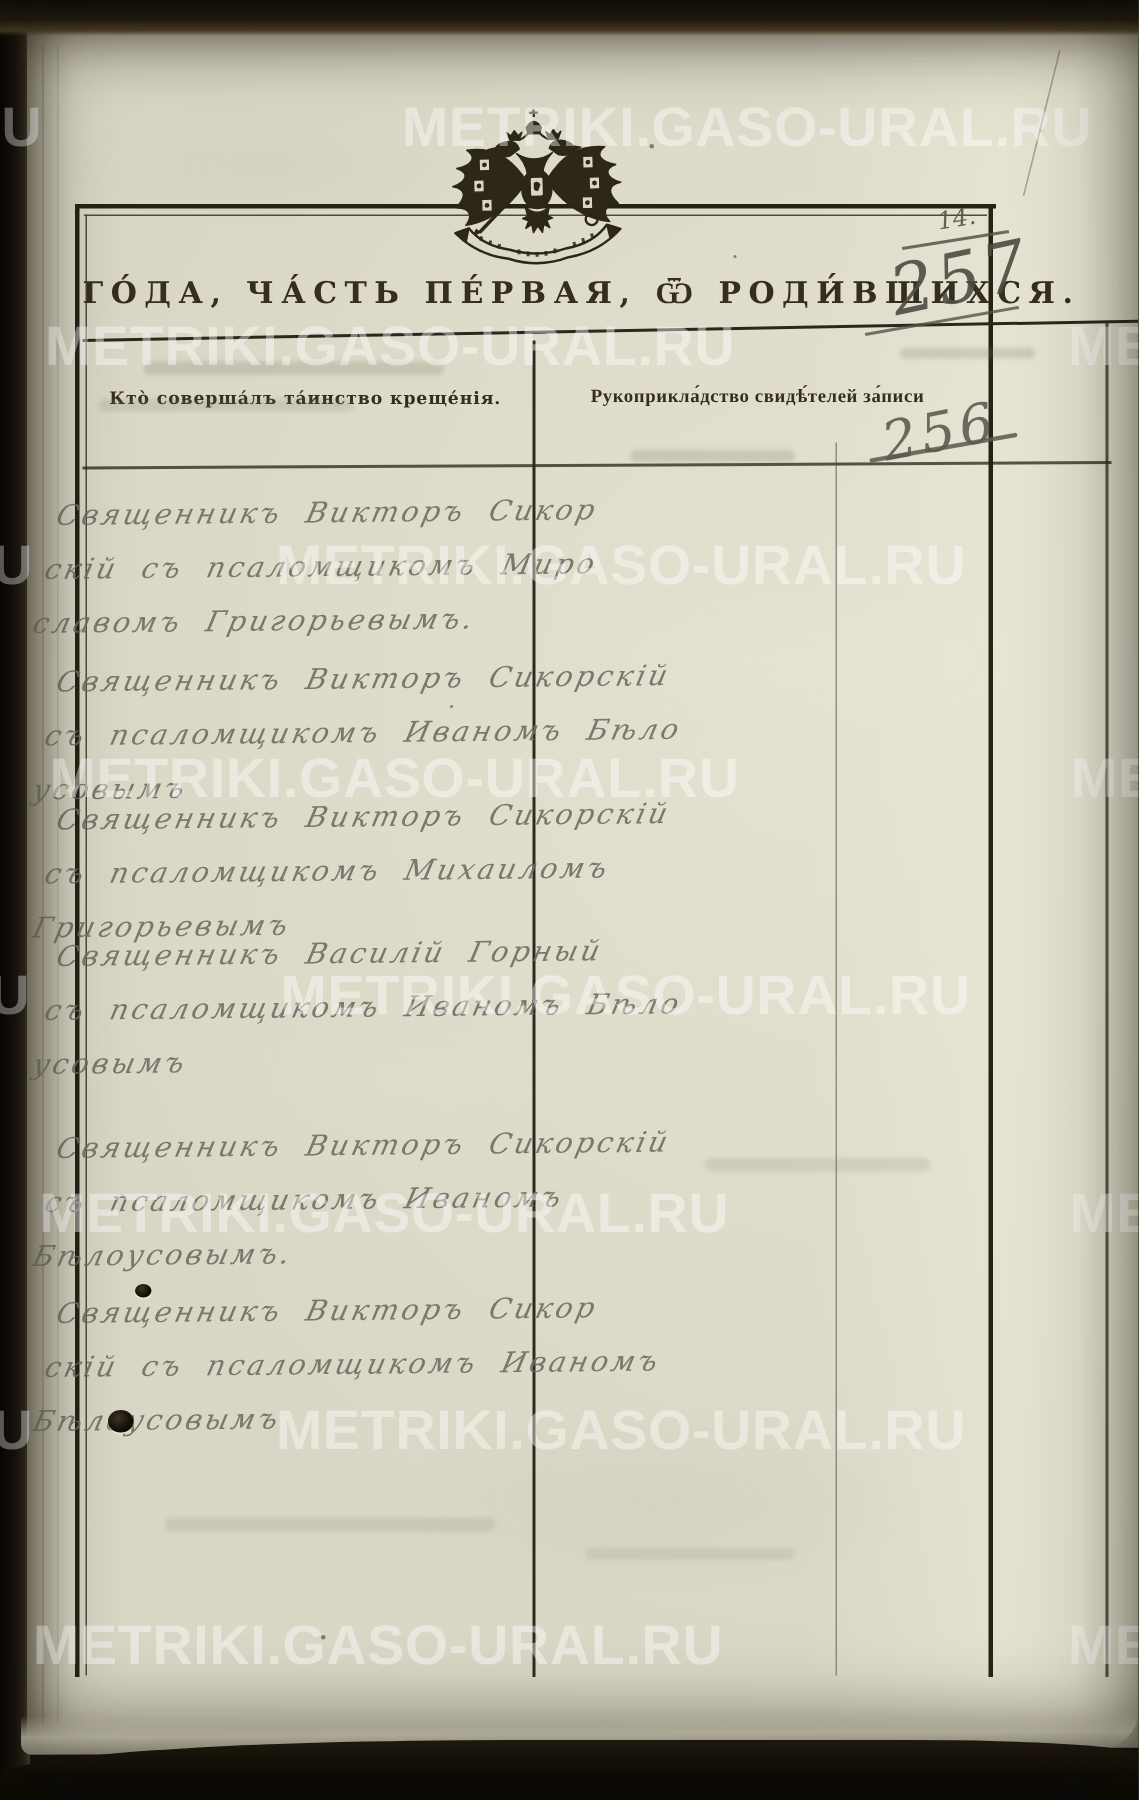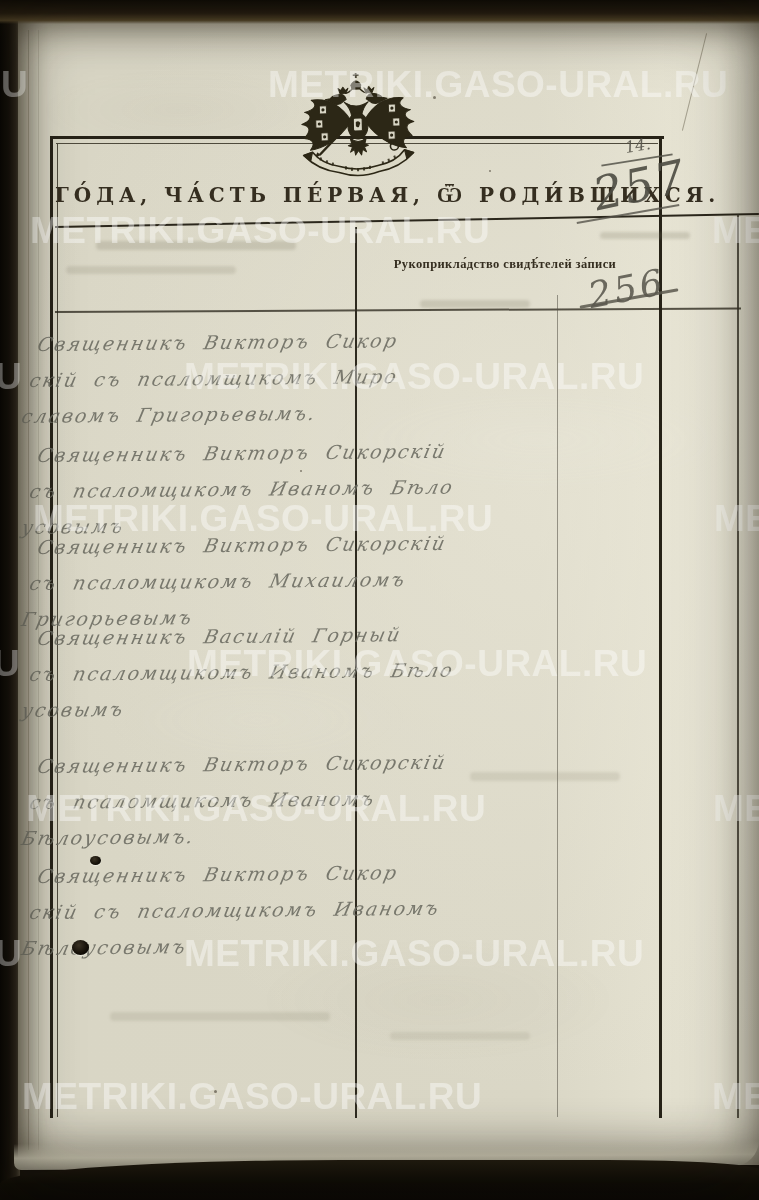--- a/index.html
+++ b/index.html
@@ -175,20 +175,21 @@
         <rect x="67" y="95.5" width="2" height="3.2"></rect>
         <rect x="73" y="94" width="2" height="3.2"></rect>
         <rect x="86" y="90" width="2" height="3" transform="rotate(-10 87 91)"></rect>
         <rect x="92" y="87.5" width="2" height="3" transform="rotate(-14 93 89)"></rect>
         <rect x="98" y="84.5" width="2" height="3" transform="rotate(-18 99 86)"></rect>
       </g>
     </g>
   </svg>
 
   <div class="printed title">ГО́ДА, ЧА́СТЬ ПЕ́РВАЯ, Ѿ РОДИ́ВШИХСЯ.</div>
+  <div class="printed col1-header">Кто̀ соверша́лъ та́инство креще́нія.</div>
   <div class="printed col2-header-l1">Рукоприкла́дство свидѣ́телей за́писи</div>
 
   <div class="hand corner-mark">14.</div>
   <div class="ln corner-strike"></div>
   <div class="hand folio">257</div>
   <div class="ln folio-flourish"></div>
   <div class="hand old-folio">256</div>
   <div class="ln old-folio-strike"></div>
 
   <div class="hand entry" style="top:326px;">

